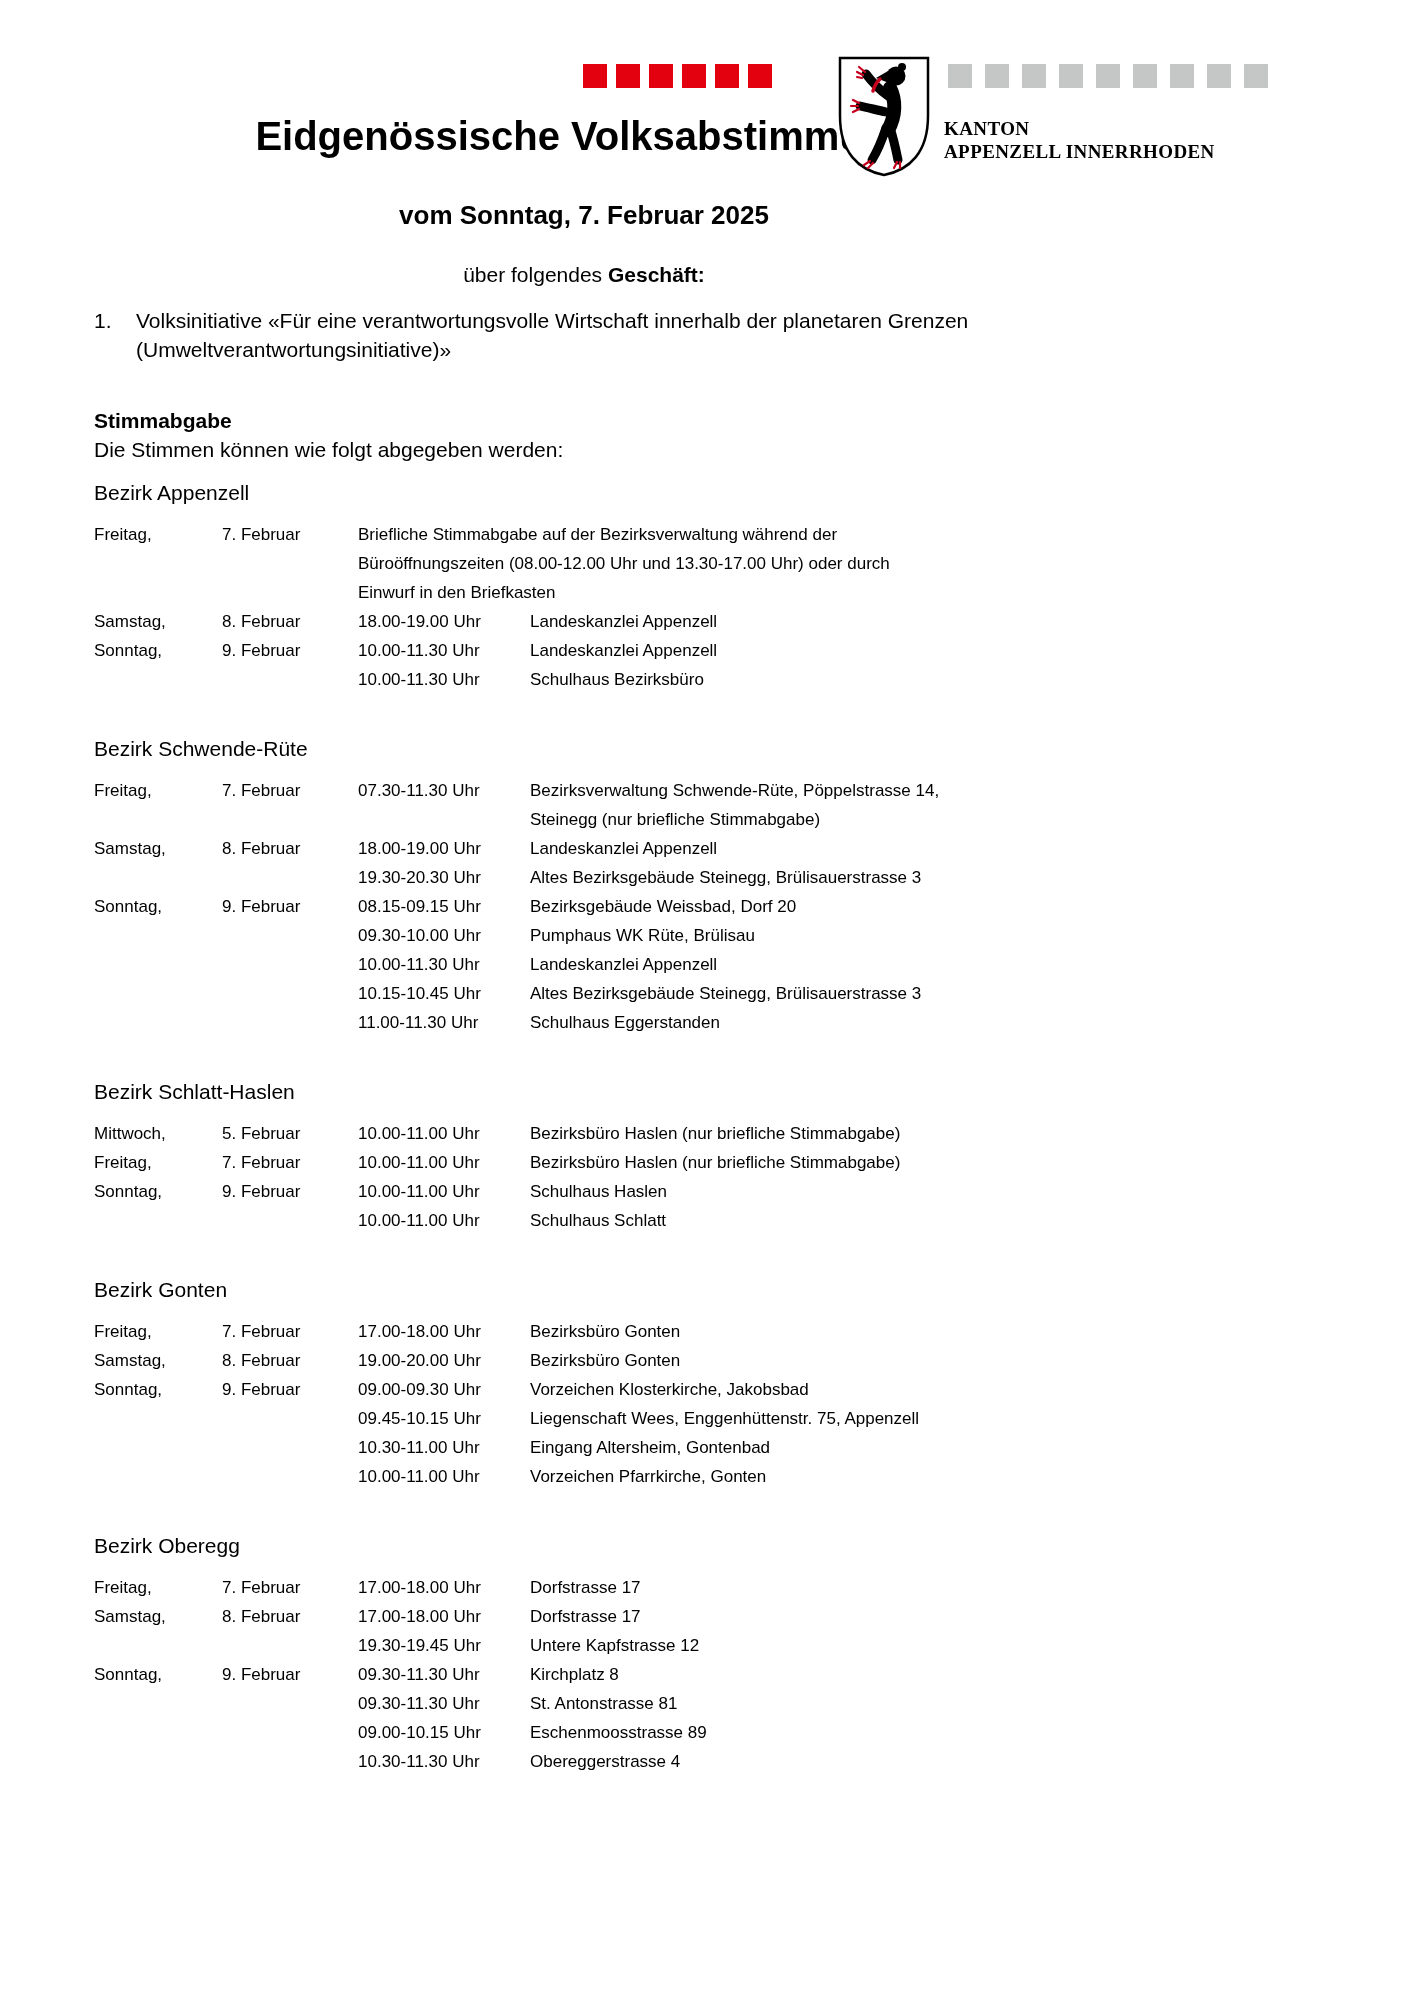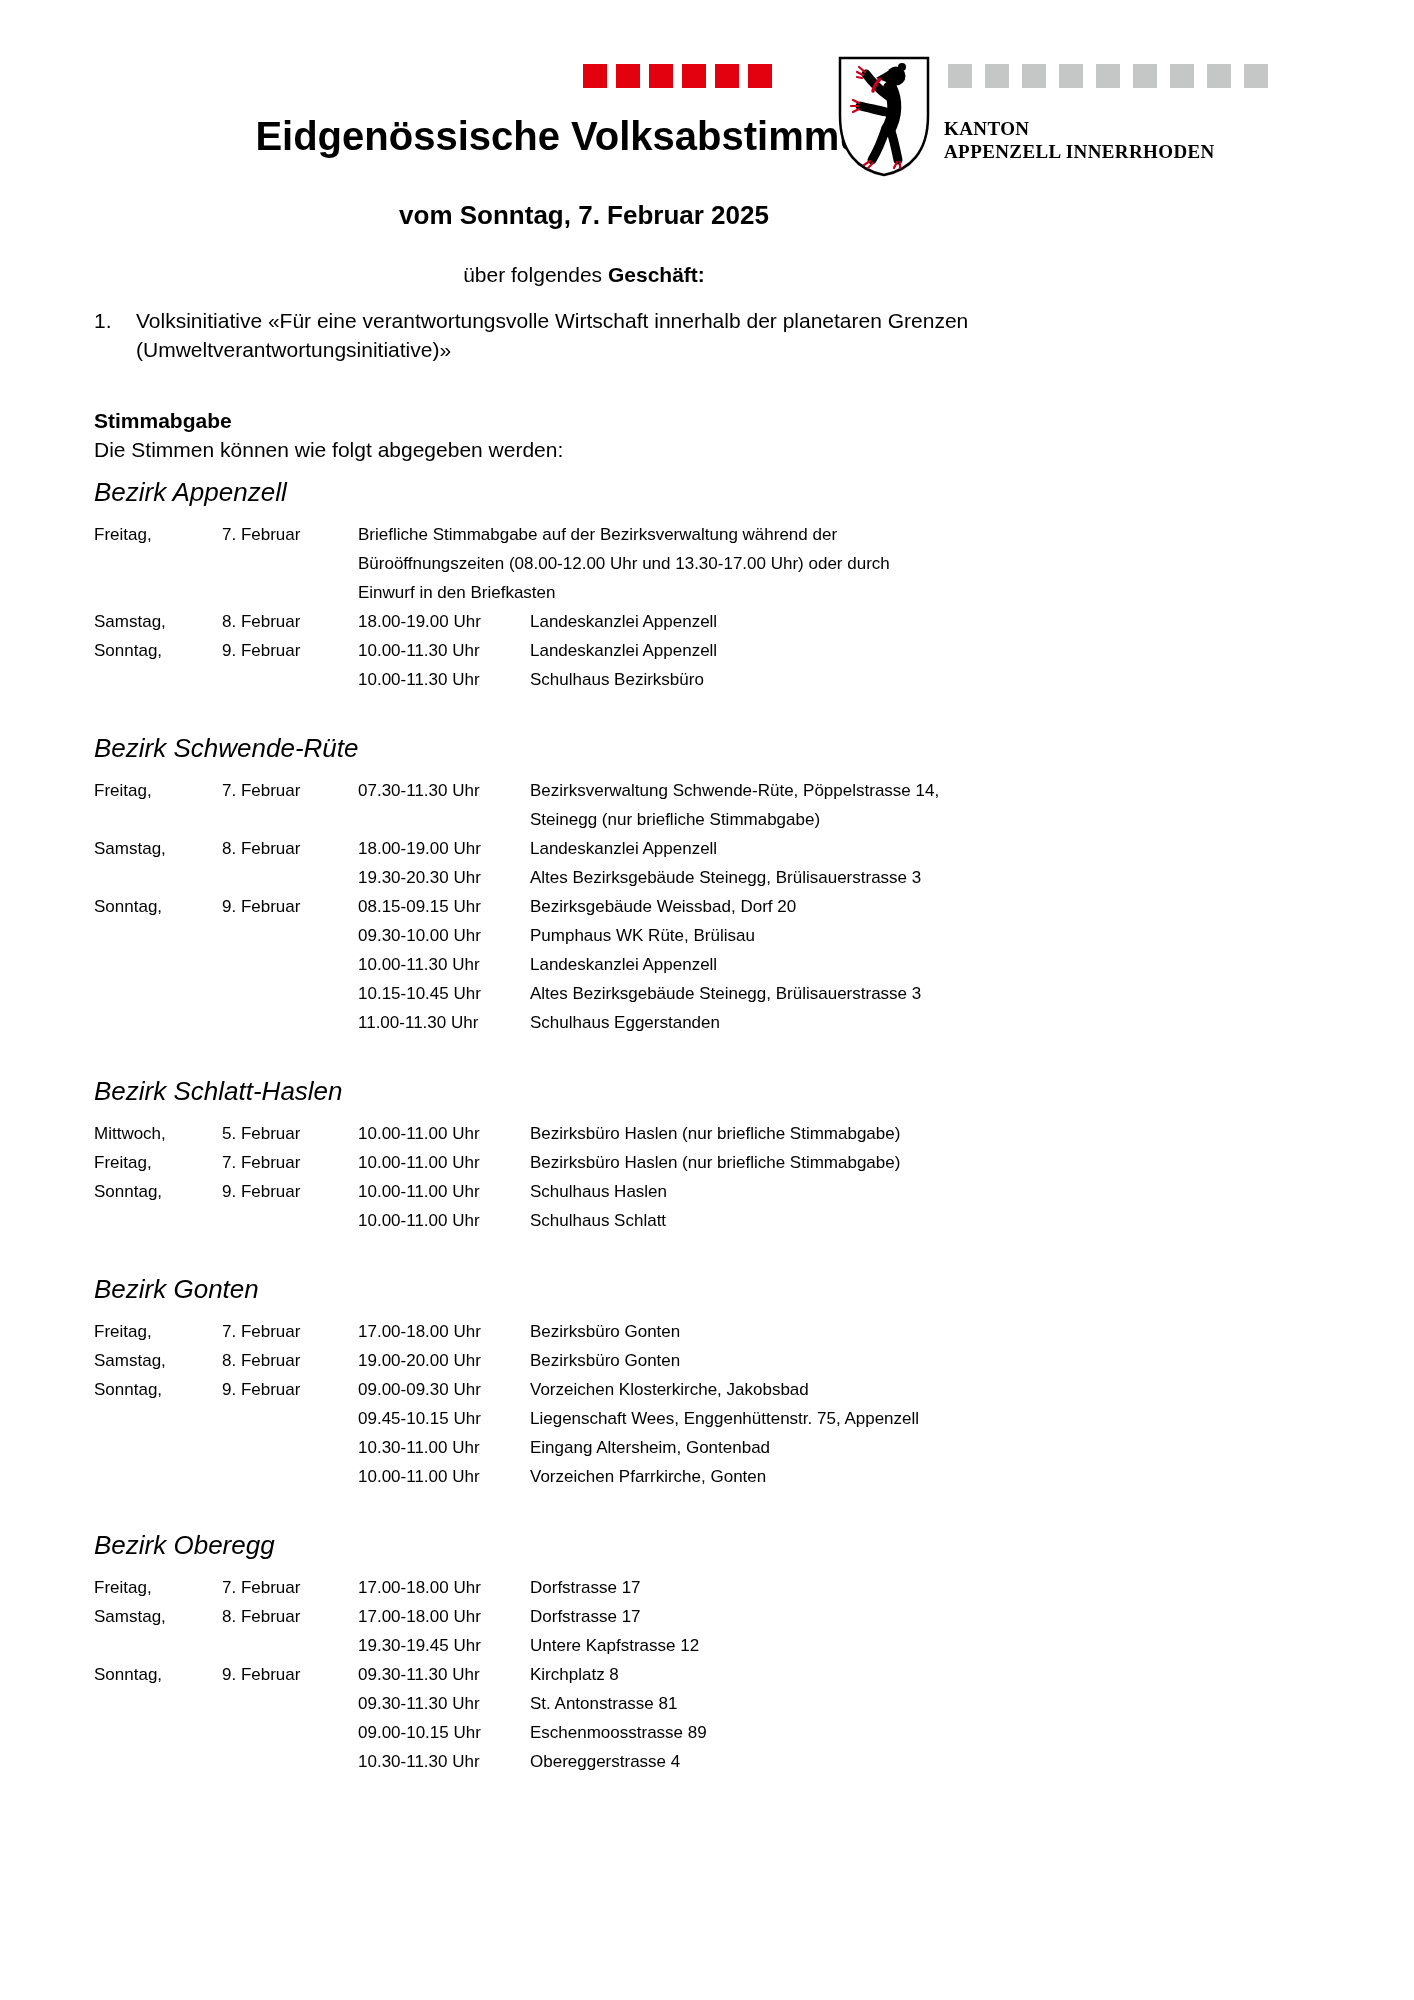--- a/index.html
+++ b/index.html
@@ -36,21 +36,21 @@
   .subtitle { margin-top:39px;  font-size:26px; line-height:32px; font-weight:bold; text-align:center; }
   .intro    { margin-top:31px;  font-size:21px; line-height:26px; text-align:center; }
   .intro .b { font-weight:bold; }
 
   .agenda { margin-top:18px; display:grid; grid-template-columns:42px 1fr; font-size:21px; line-height:29px; }
   .agenda .text { white-space:pre-line; }
 
   .stimm-heading { margin-top:42px; font-size:21px; line-height:29px; font-weight:bold; }
   .stimm-lead    { font-size:21px; line-height:29px; }
 
-  .bezirk { margin-top:40px; font-size:26px; line-height:29px; font-style:italic; }
+  .bezirk { margin-top:40px; font-size:21px; line-height:29px; }
   .section:first-child .bezirk { margin-top:14px; }
   .rows { margin-top:13px; }
   .row {
     display:grid;
     grid-template-columns:128px 136px 172px 1fr;
     font-size:17px; line-height:29px;
   }
   .cell { white-space:pre-line; }
   .cell.span-2 { grid-column:3 / 5; }
 

